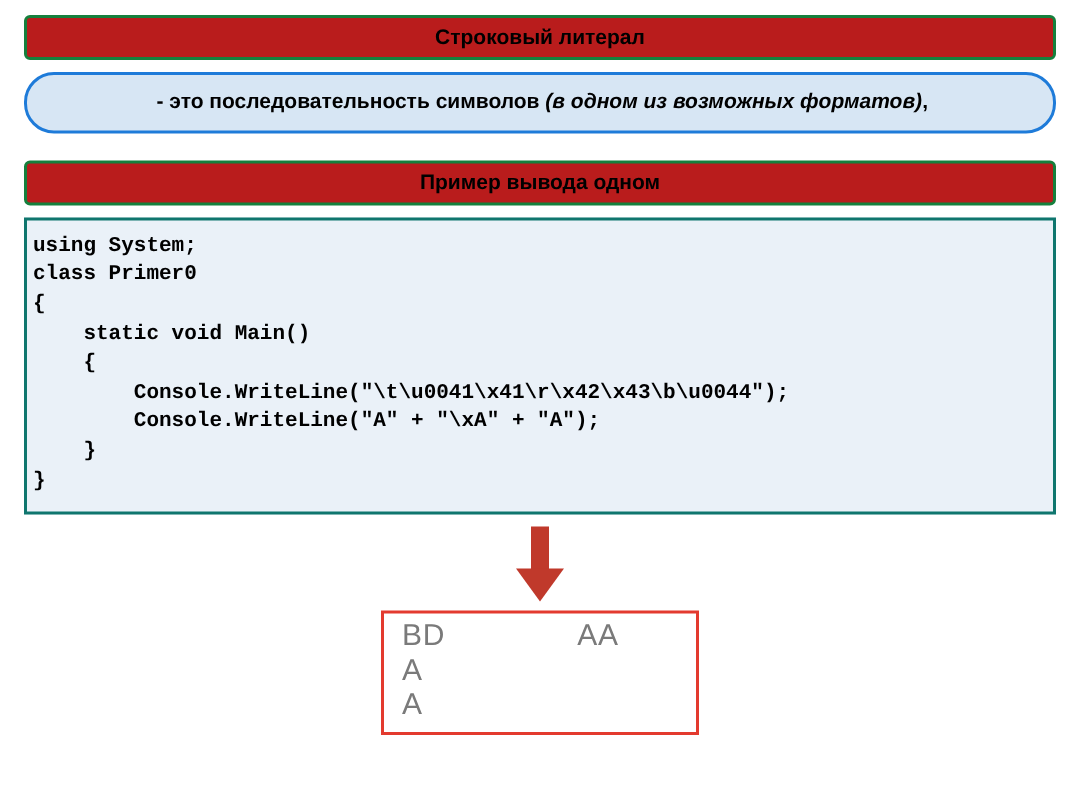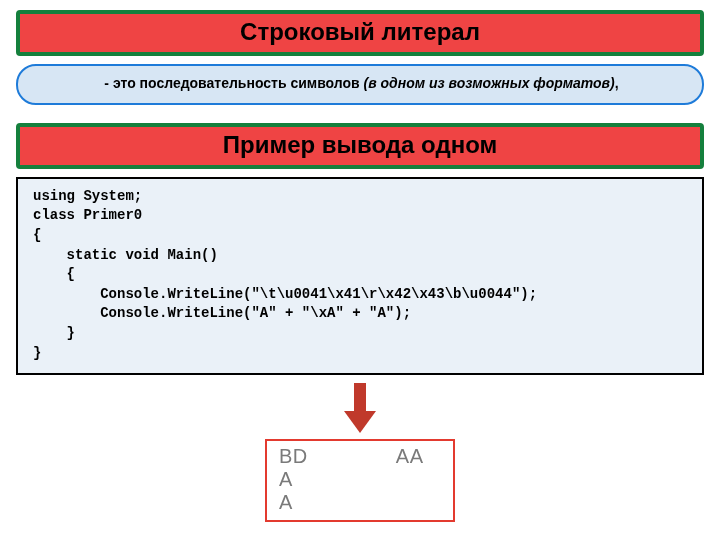--- a/index.html
+++ b/index.html
@@ -6,60 +6,60 @@
   body {
     margin: 0;
     padding: 10px 16px;
     width: 720px;
     height: 540px;
     font-family: Arial, Helvetica, sans-serif;
     background: #fff;
     color: #000;
   }
   .title-box {
-    border: 4px solid #15803d;
+    border: 2px solid #15803d;
     border-radius: 4px;
-    background: #ef4444;
+    background: #b91c1c;
     text-align: center;
     font-weight: bold;
-    font-size: 24px;
+    font-size: 14px;
     padding: 4px 0 6px 0;
     margin-bottom: 8px;
   }
   .info-box {
     border: 2px solid #1e7bd9;
     border-radius: 20px;
     background: #d7e6f4;
     text-align: center;
     font-size: 14px;
     font-weight: bold;
     padding: 8px 20px 10px 23px;
     margin-bottom: 18px;
     line-height: 1.35;
   }
   .info-box .italic { font-style: italic; }
   .code-box {
-    border: 2px solid #000000;
+    border: 2px solid #0f766e;
     background: #eaf1f8;
     font-family: "Courier New", monospace;
     font-size: 14px;
     font-weight: bold;
-    padding: 8px 12px 10px 15px;
+    padding: 8px 12px 10px 4px;
     white-space: pre;
     line-height: 1.4;
     margin-bottom: 6px;
   }
   .arrow-wrap {
     display: flex;
     justify-content: center;
     margin: 2px 0 4px 0;
   }
   .output-box {
     border: 2px solid #e33a2f;
-    width: 190px;
+    width: 212px;
     margin: 0 auto;
     padding: 4px 10px 6px 12px;
     font-family: Arial, sans-serif;
     font-size: 20px;
     color: #7a7a7a;
     line-height: 1.15;
   }
   .out-row1 { letter-spacing: 0.5px; }
   .gap { display: inline-block; width: 88px; }
 </style>

